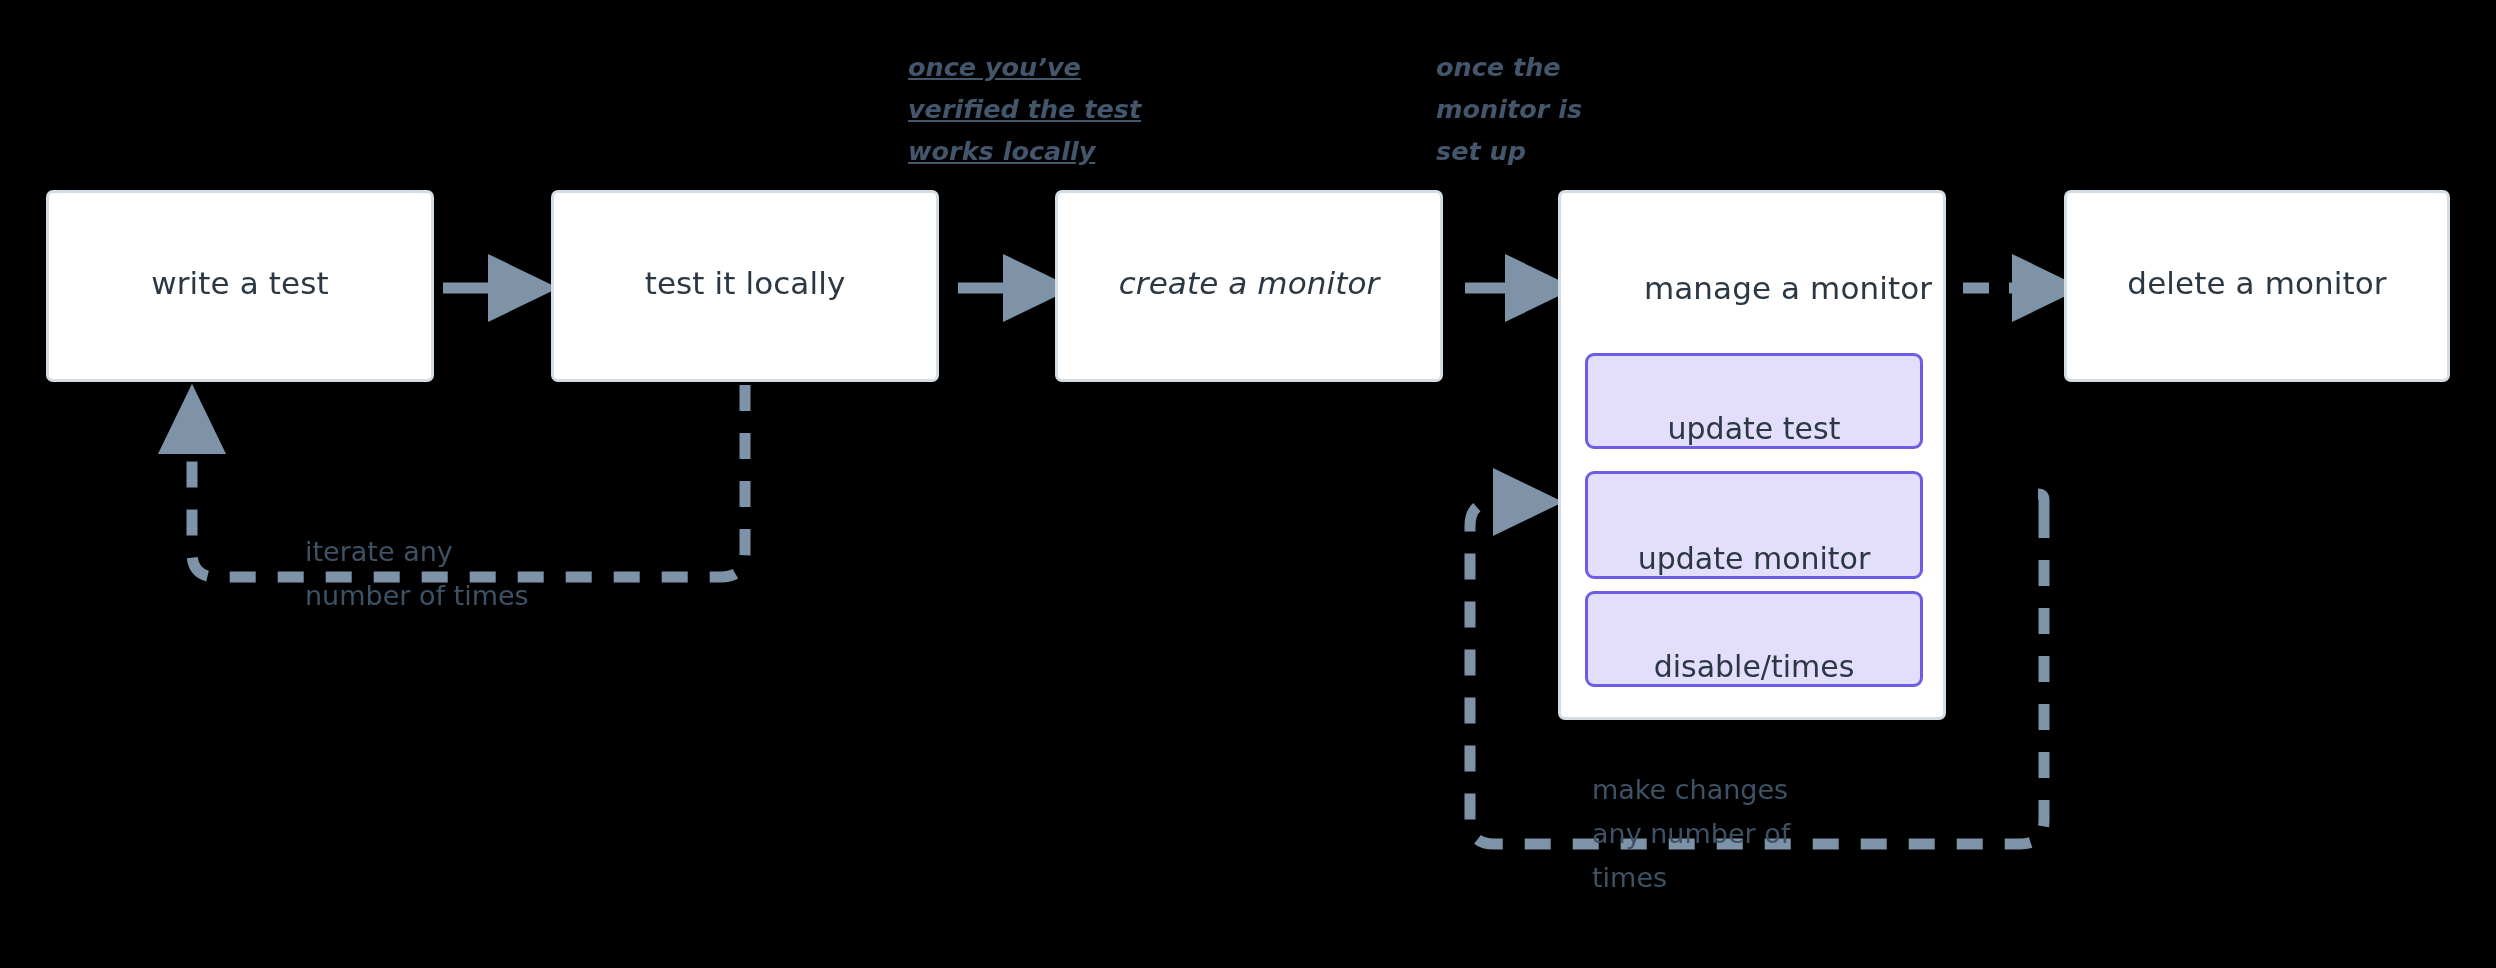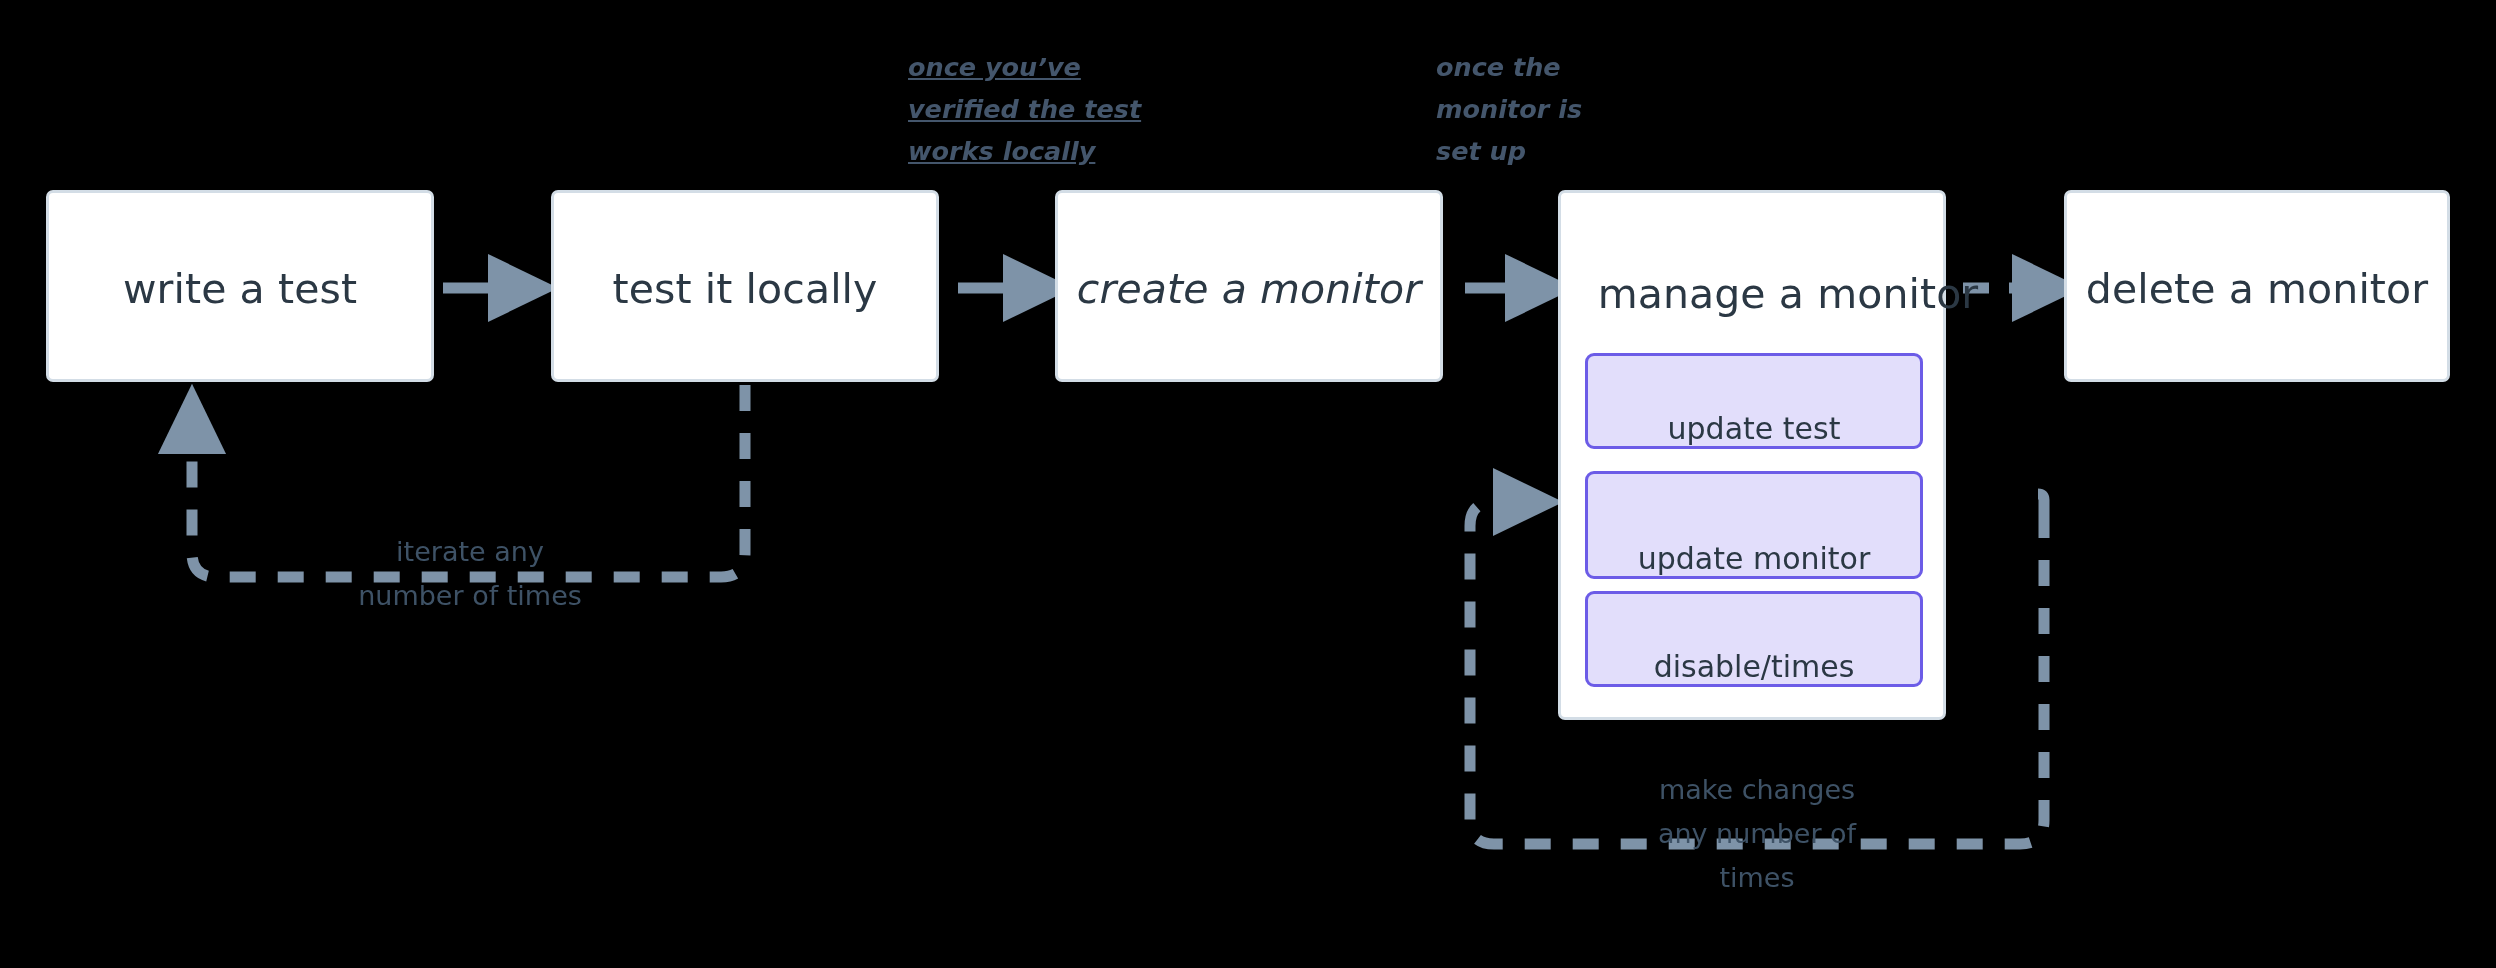--- a/index.html
+++ b/index.html
@@ -31,21 +31,21 @@
     border: 3px solid #d3dde6;
     border-radius: 7px;
     box-sizing: border-box;
   }
   .node-label {
     position: absolute;
     left: 0;
     width: 100%;
     text-align: center;
     color: #2b3844;
-    font-size: 41px;
+    font-size: 31px;
     font-weight: 400;
     letter-spacing: 0.1px;
     white-space: nowrap;
   }
   .subnode {
     position: absolute;
     background: #e2defb;
     border: 3px solid #6c5ce7;
     border-radius: 9px;
     box-sizing: border-box;
@@ -66,21 +66,20 @@
     line-height: 42px;
     white-space: pre-line;
   }
   .annot-italic {
     font-style: italic;
     font-weight: 600;
     color: #44566c;
     text-align: left;
   }
   .annot-center {
-    text-align: center;
     font-size: 27px;
     line-height: 44px;
     color: #3e5266;
   }
 </style>
 </head>
 <body>
 
 <div id="canvas">
 

